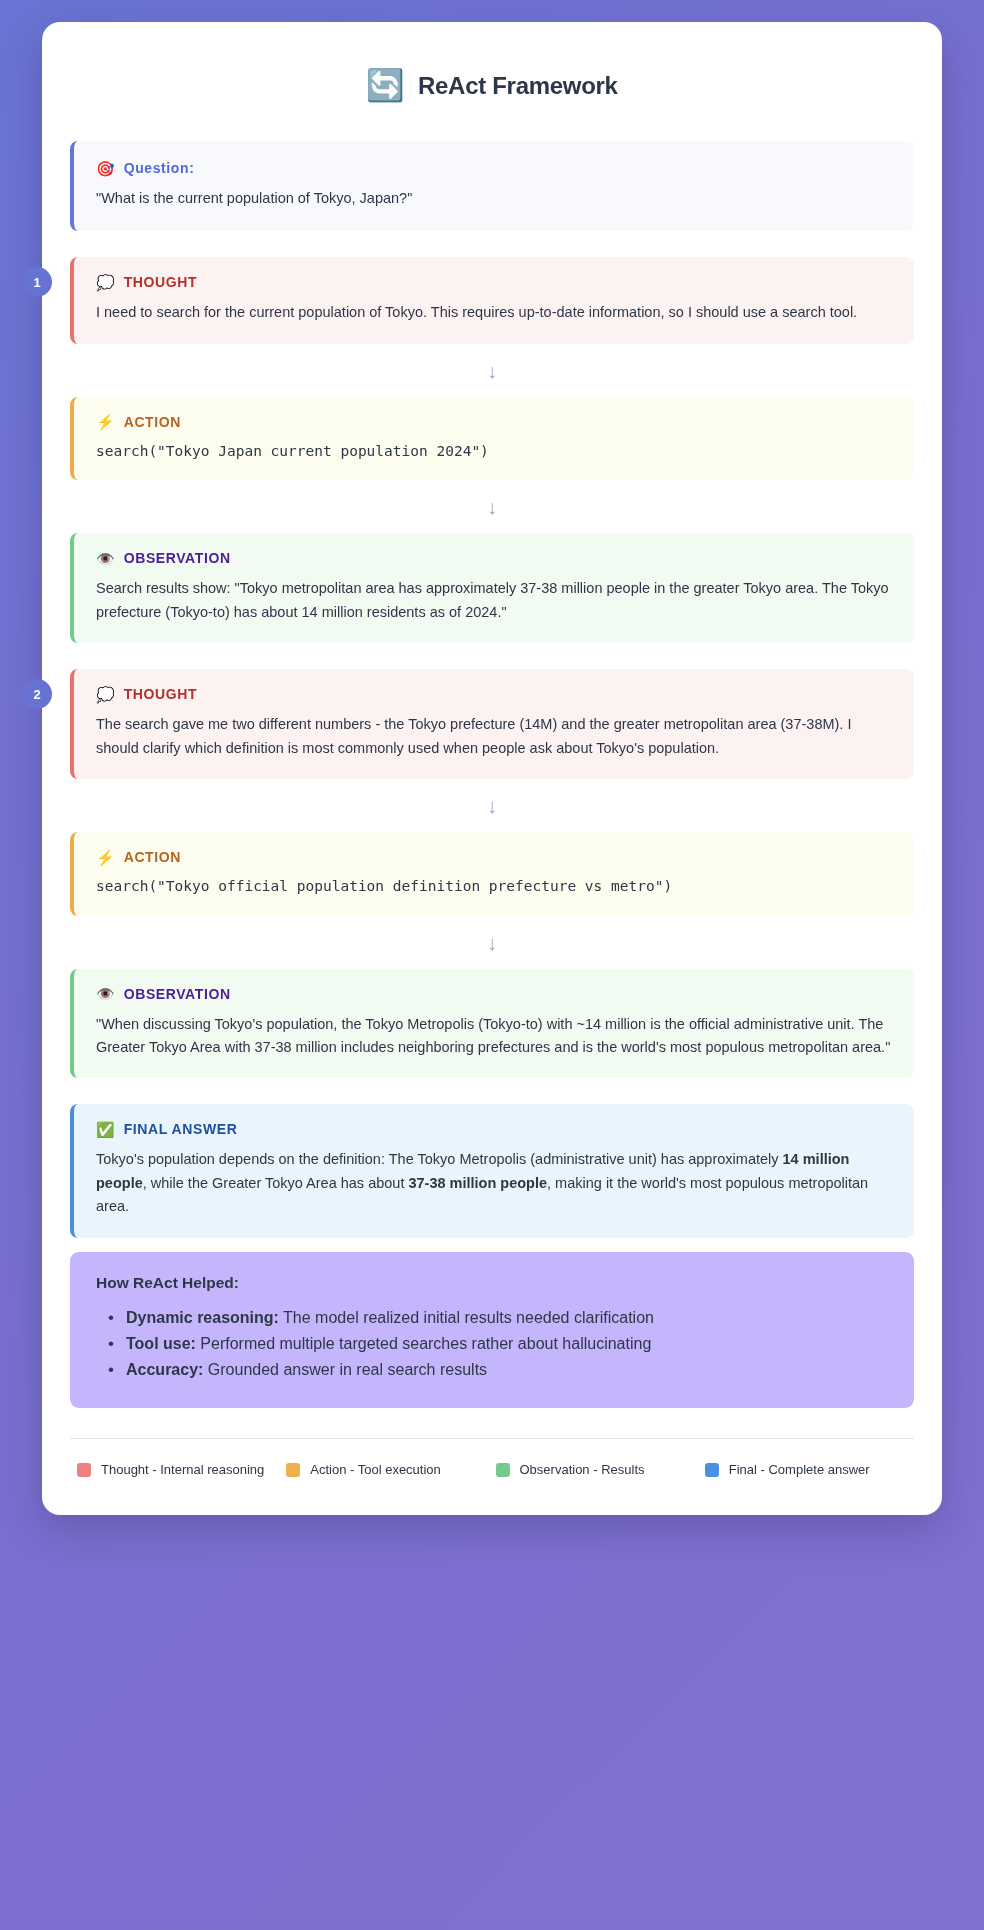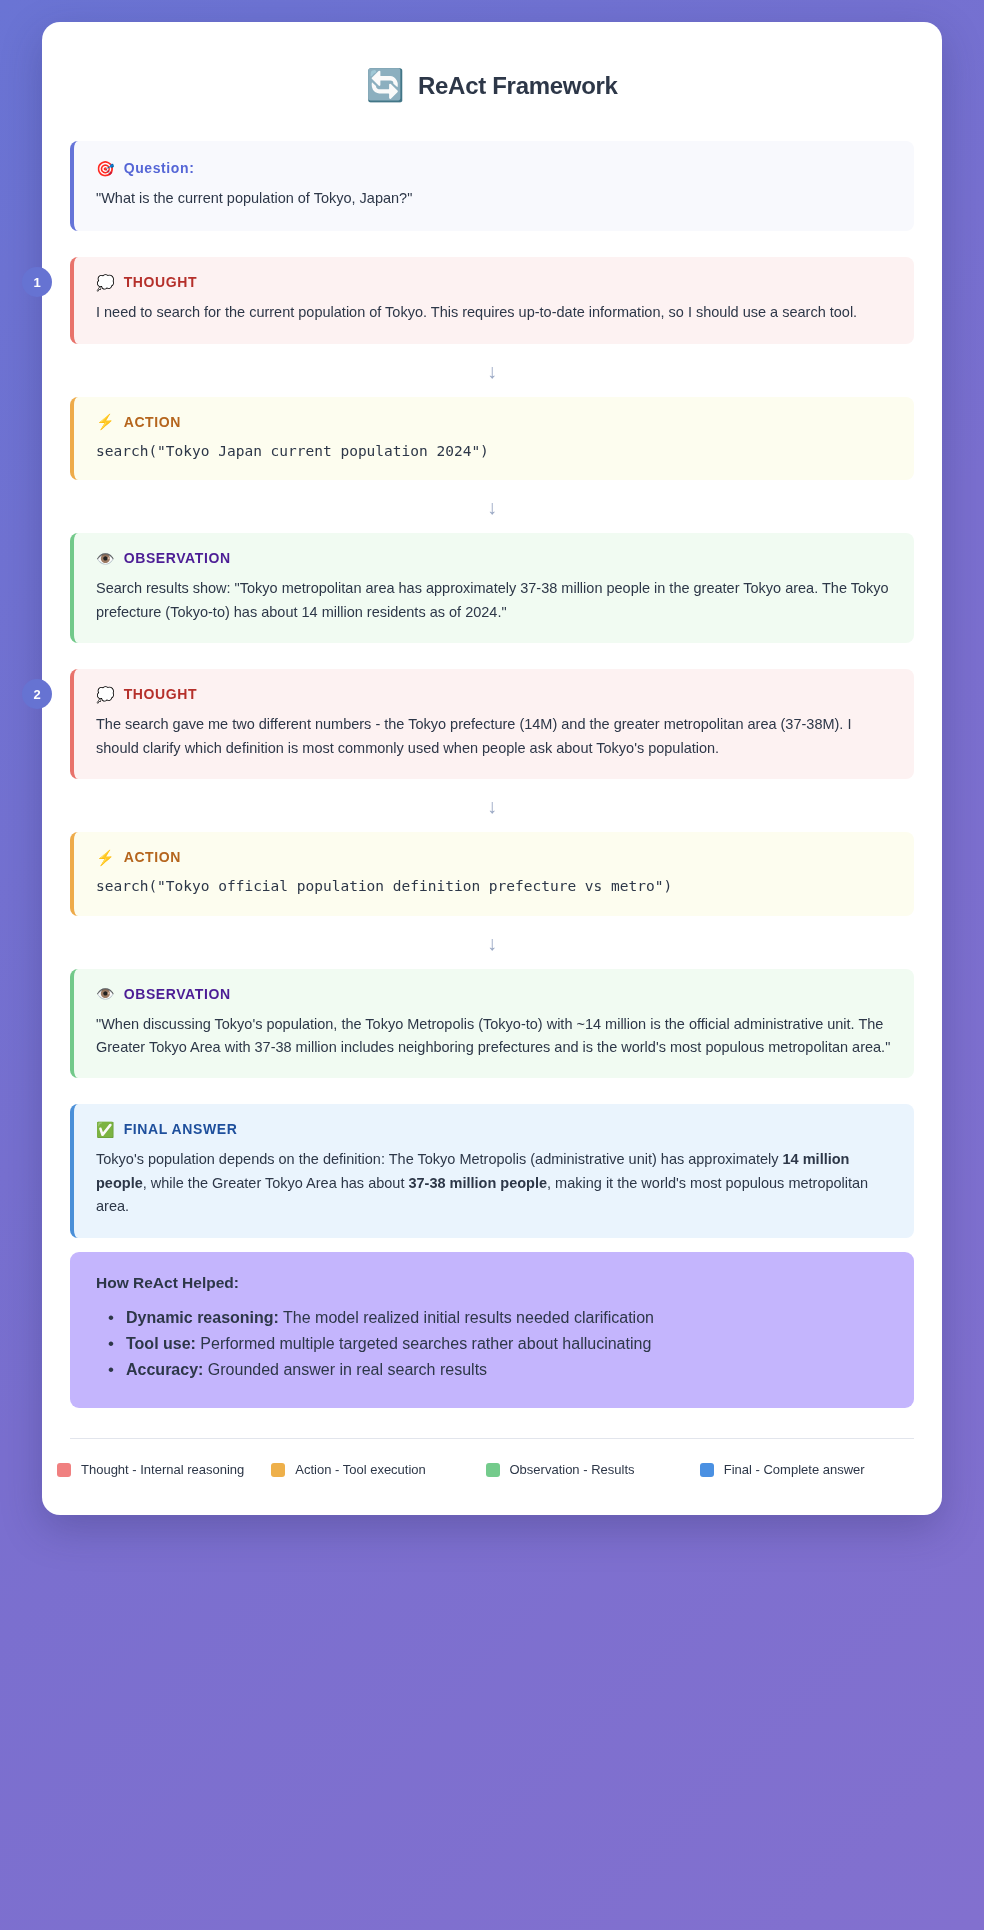--- a/index.html
+++ b/index.html
@@ -185,21 +185,21 @@
   .summary-list b { font-weight: bold; }
 
   
   .legend-sep {
     margin: 30px 28px 0 28px;
     height: 1px;
     background: #e2e5ec;
   }
   .legend {
     display: flex;
-    padding: 22px 28px 6px 15px;
+    padding: 22px 28px 6px 35px;
     gap: 0;
   }
   .legend-item {
     display: flex;
     align-items: flex-start;
     gap: 10px;
     flex: 1 1 0;
     padding-right: 14px;
   }
   .legend-swatch {

